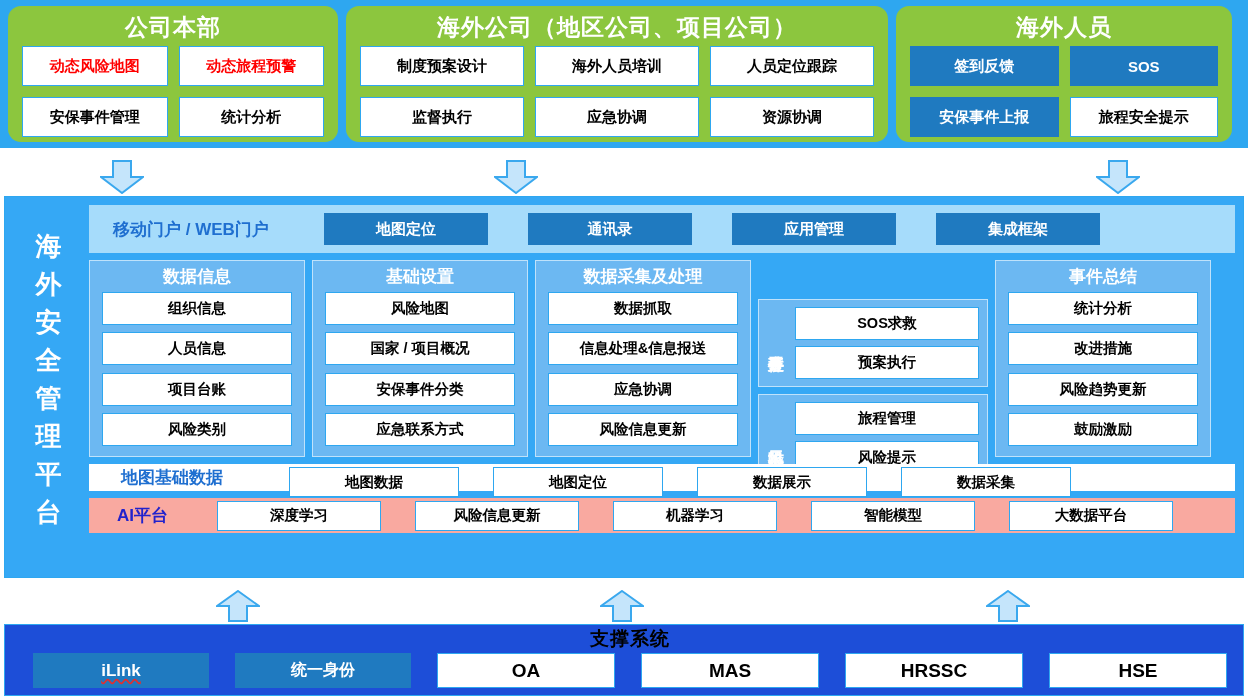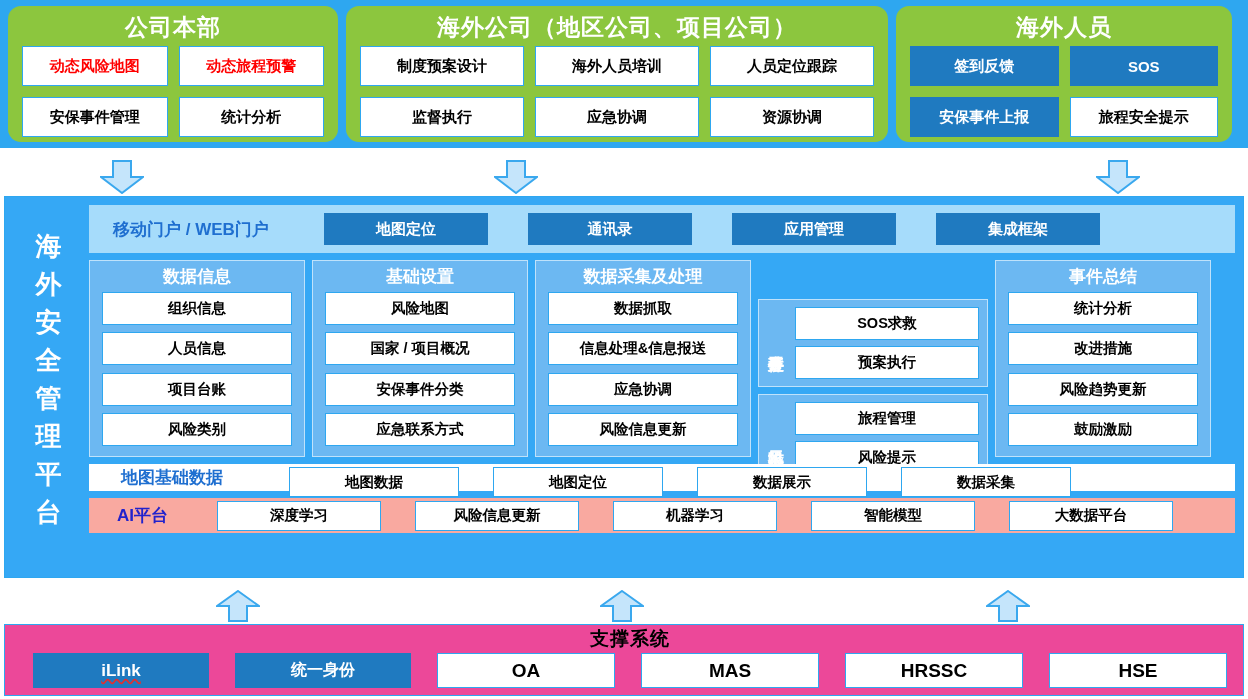--- a/index.html
+++ b/index.html
@@ -242,21 +242,21 @@
     font-size: 14.5px; font-weight: bold;
     margin-right: 20px;
     white-space: nowrap;
   }
   .ai-box:last-child { margin-right: 8px; }
 
   
   .bottom {
     position: absolute; left: 4px; top: 624px;
     width: 1240px; height: 72px;
-    background: #ec4899;
+    background: #1d4ed8;
     border: 1px solid #2ea7f0;
     padding: 2px 16px 6px 28px;
   }
   .bottom-title {
     text-align: center;
     font-size: 19px; font-weight: bold;
     color: #000000;
     line-height: 24px;
     letter-spacing: 1px;
   }

